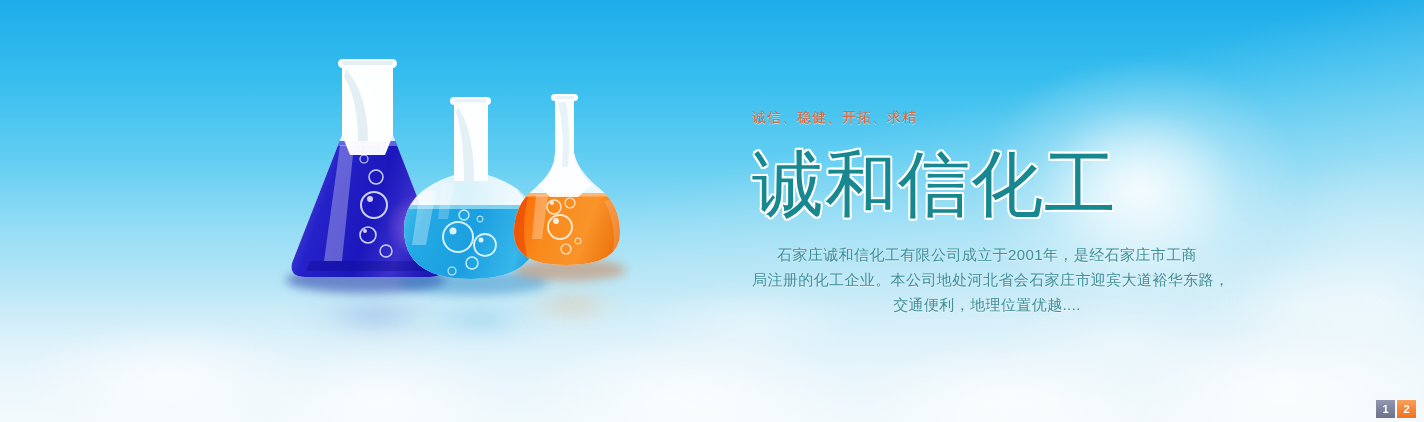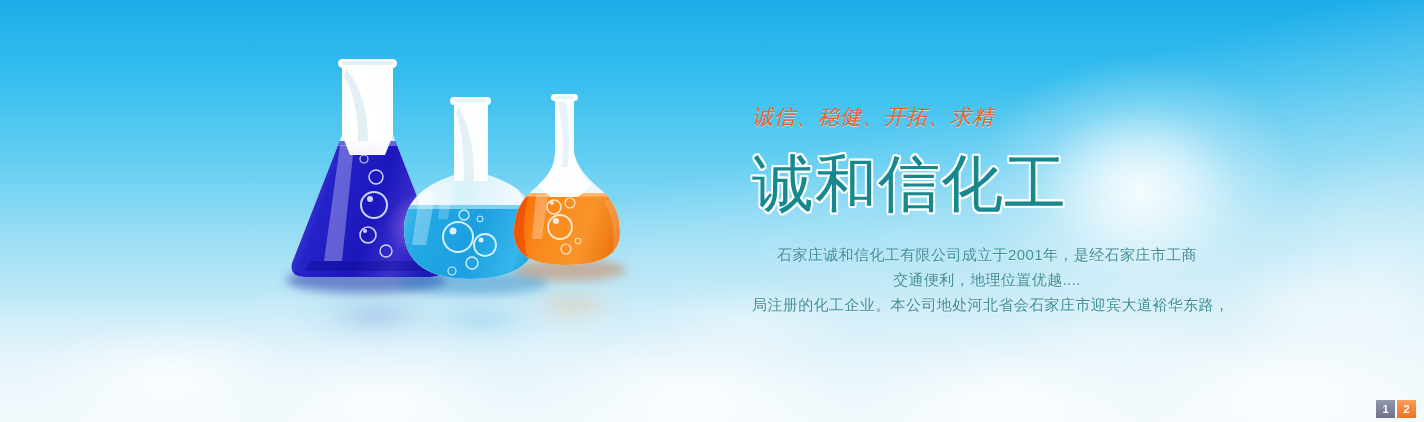--- a/index.html
+++ b/index.html
@@ -140,32 +140,31 @@
   
   .volum { left: 228px; top: 38px; width: 122px; height: 184px; }
 
   
   .copy {
     position: absolute;
     left: 752px; top: 104px;
     width: 500px;
   }
   .tagline {
-    font-size: 21px;
+    font-size: 14px;
     line-height: 26px;
     letter-spacing: 1px;
     color: #f05a22;
     font-weight: 400;
     white-space: nowrap;
     text-shadow: 0 1px 0 rgba(255,255,255,0.55);
-    font-style: italic;
   }
   .title {
     margin-top: 18px;
-    font-size: 62px;
+    font-size: 72px;
     line-height: 72px;
     letter-spacing: 1px;
     color: #17888f;
     font-weight: 400;
     white-space: nowrap;
     -webkit-text-stroke: 0px transparent;
     text-shadow:
       -1.6px -1.6px 0 rgba(255,255,255,0.95),
        1.6px -1.6px 0 rgba(255,255,255,0.95),
       -1.6px  1.6px 0 rgba(255,255,255,0.95),
@@ -398,22 +397,22 @@
       <rect x="47" y="3" width="19" height="3" rx="1.5" fill="#e9f4f9"></rect>
     </svg>
 
   </div>
 
   <div class="copy">
     <div class="tagline">诚信、稳健、开拓、求精</div>
     <div class="title">诚和信化工</div>
     <div class="desc">
       <p>石家庄诚和信化工有限公司成立于2001年，是经石家庄市工商</p>
+      <p>局注册的化工企业。本公司地处河北省会石家庄市迎宾大道裕华东路，</p>
       <p>交通便利，地理位置优越....</p>
-      <p>局注册的化工企业。本公司地处河北省会石家庄市迎宾大道裕华东路，</p>
     </div>
   </div>
 
   <div class="pager">
     <div class="pager-btn inactive">1</div>
     <div class="pager-btn active">2</div>
   </div>
 
 </div>
 

